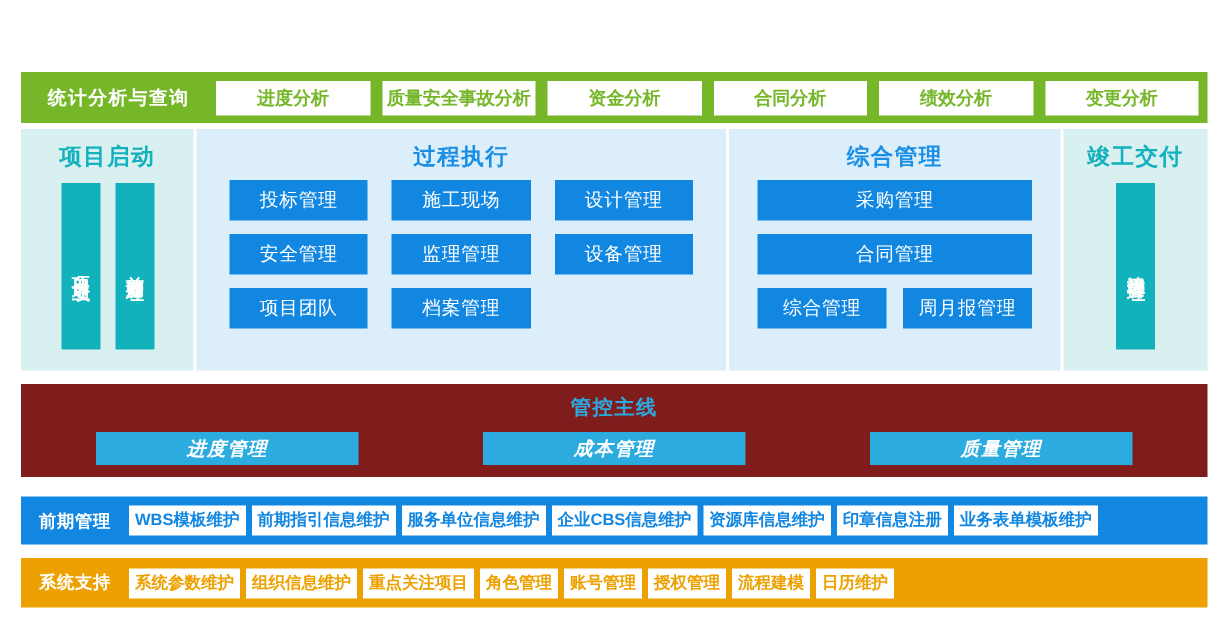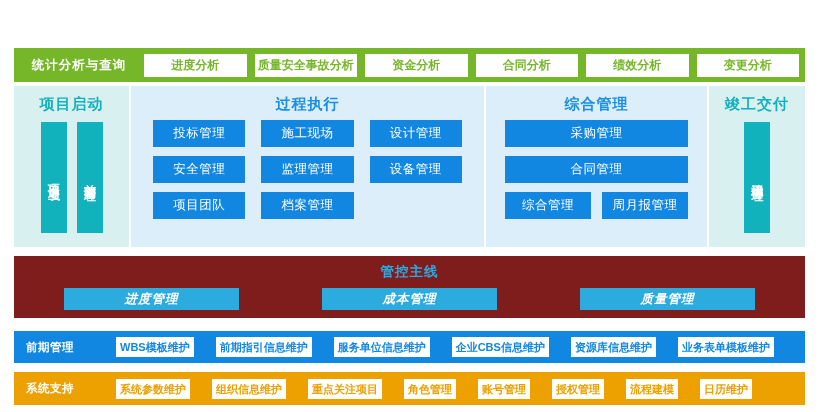--- a/index.html
+++ b/index.html
@@ -224,23 +224,22 @@
     flex: 0 0 72px;
     text-align: center;
     color: #ffffff;
     font-size: 11.5px;
     font-weight: bold;
     letter-spacing: 0.5px;
   }
   .bottombar .bar-items {
     flex: 1 1 auto;
     display: flex;
-    gap: 22px;
+    gap: 4px;
     padding-right: 6px;
-    margin-left: 30px;
   }
   .bottombar .chip {
     background: #ffffff;
     text-align: center;
     font-size: 11px;
     font-weight: bold;
     height: 20px;
     line-height: 20px;
     white-space: nowrap;
     padding: 0 4px;
@@ -339,20 +338,21 @@
   </div>
 
   <div class="bottombar" id="bar-biz">
     <div class="bar-title">前期管理</div>
     <div class="bar-items">
       <div class="chip">WBS模板维护</div>
       <div class="chip">前期指引信息维护</div>
       <div class="chip">服务单位信息维护</div>
       <div class="chip">企业CBS信息维护</div>
       <div class="chip">资源库信息维护</div>
+      <div class="chip">印章信息注册</div>
       <div class="chip">业务表单模板维护</div>
     </div>
   </div>
 
   <div class="bottombar" id="bar-sys">
     <div class="bar-title">系统支持</div>
     <div class="bar-items">
       <div class="chip">系统参数维护</div>
       <div class="chip">组织信息维护</div>
       <div class="chip">重点关注项目</div>

